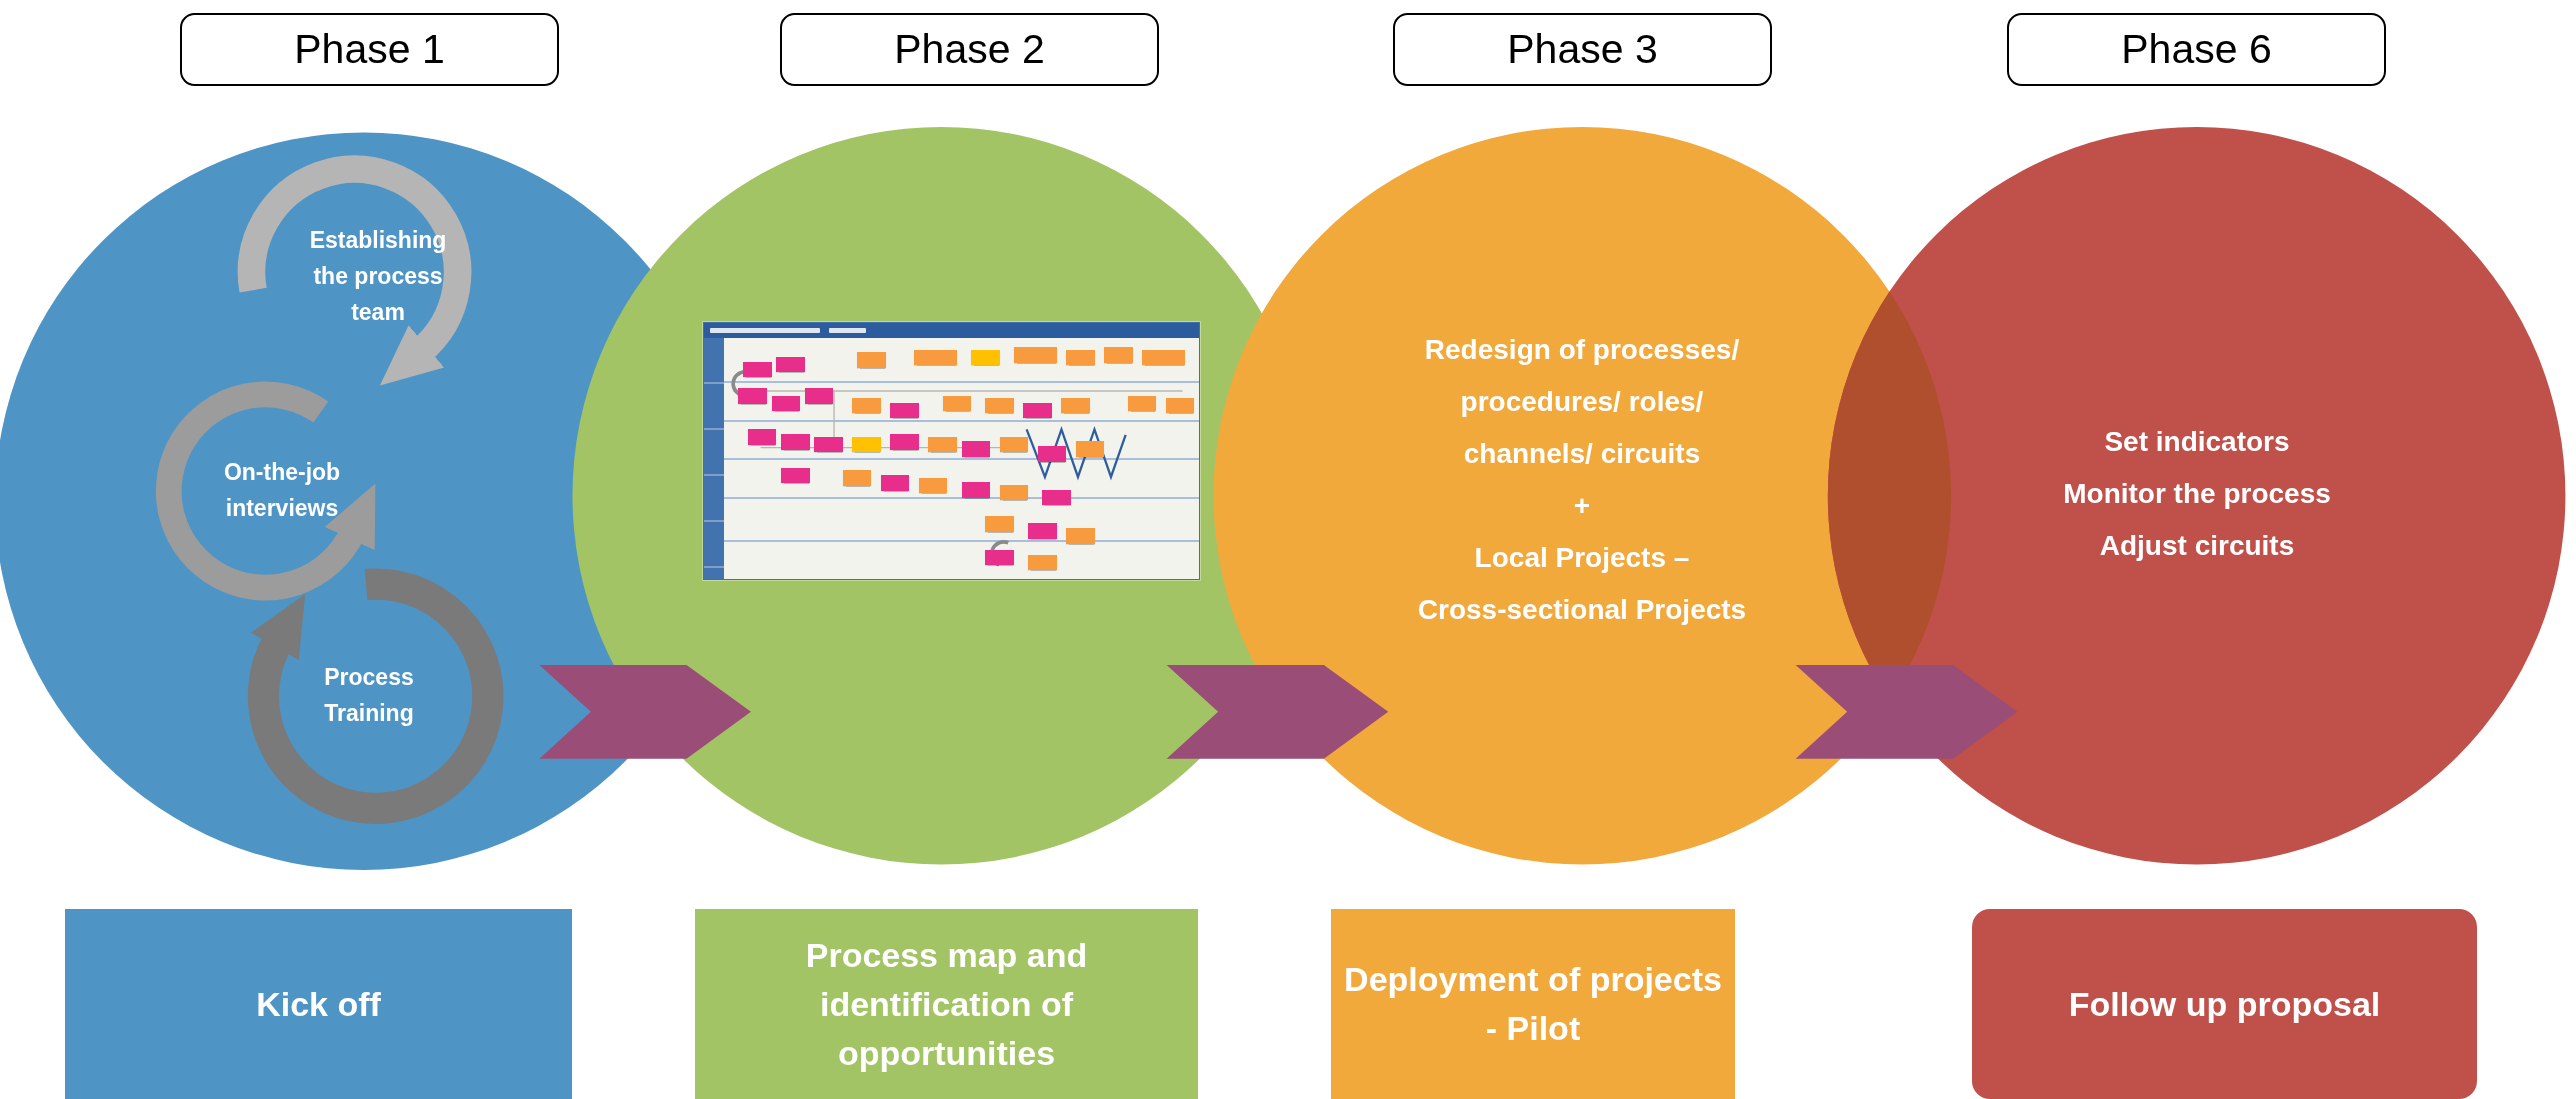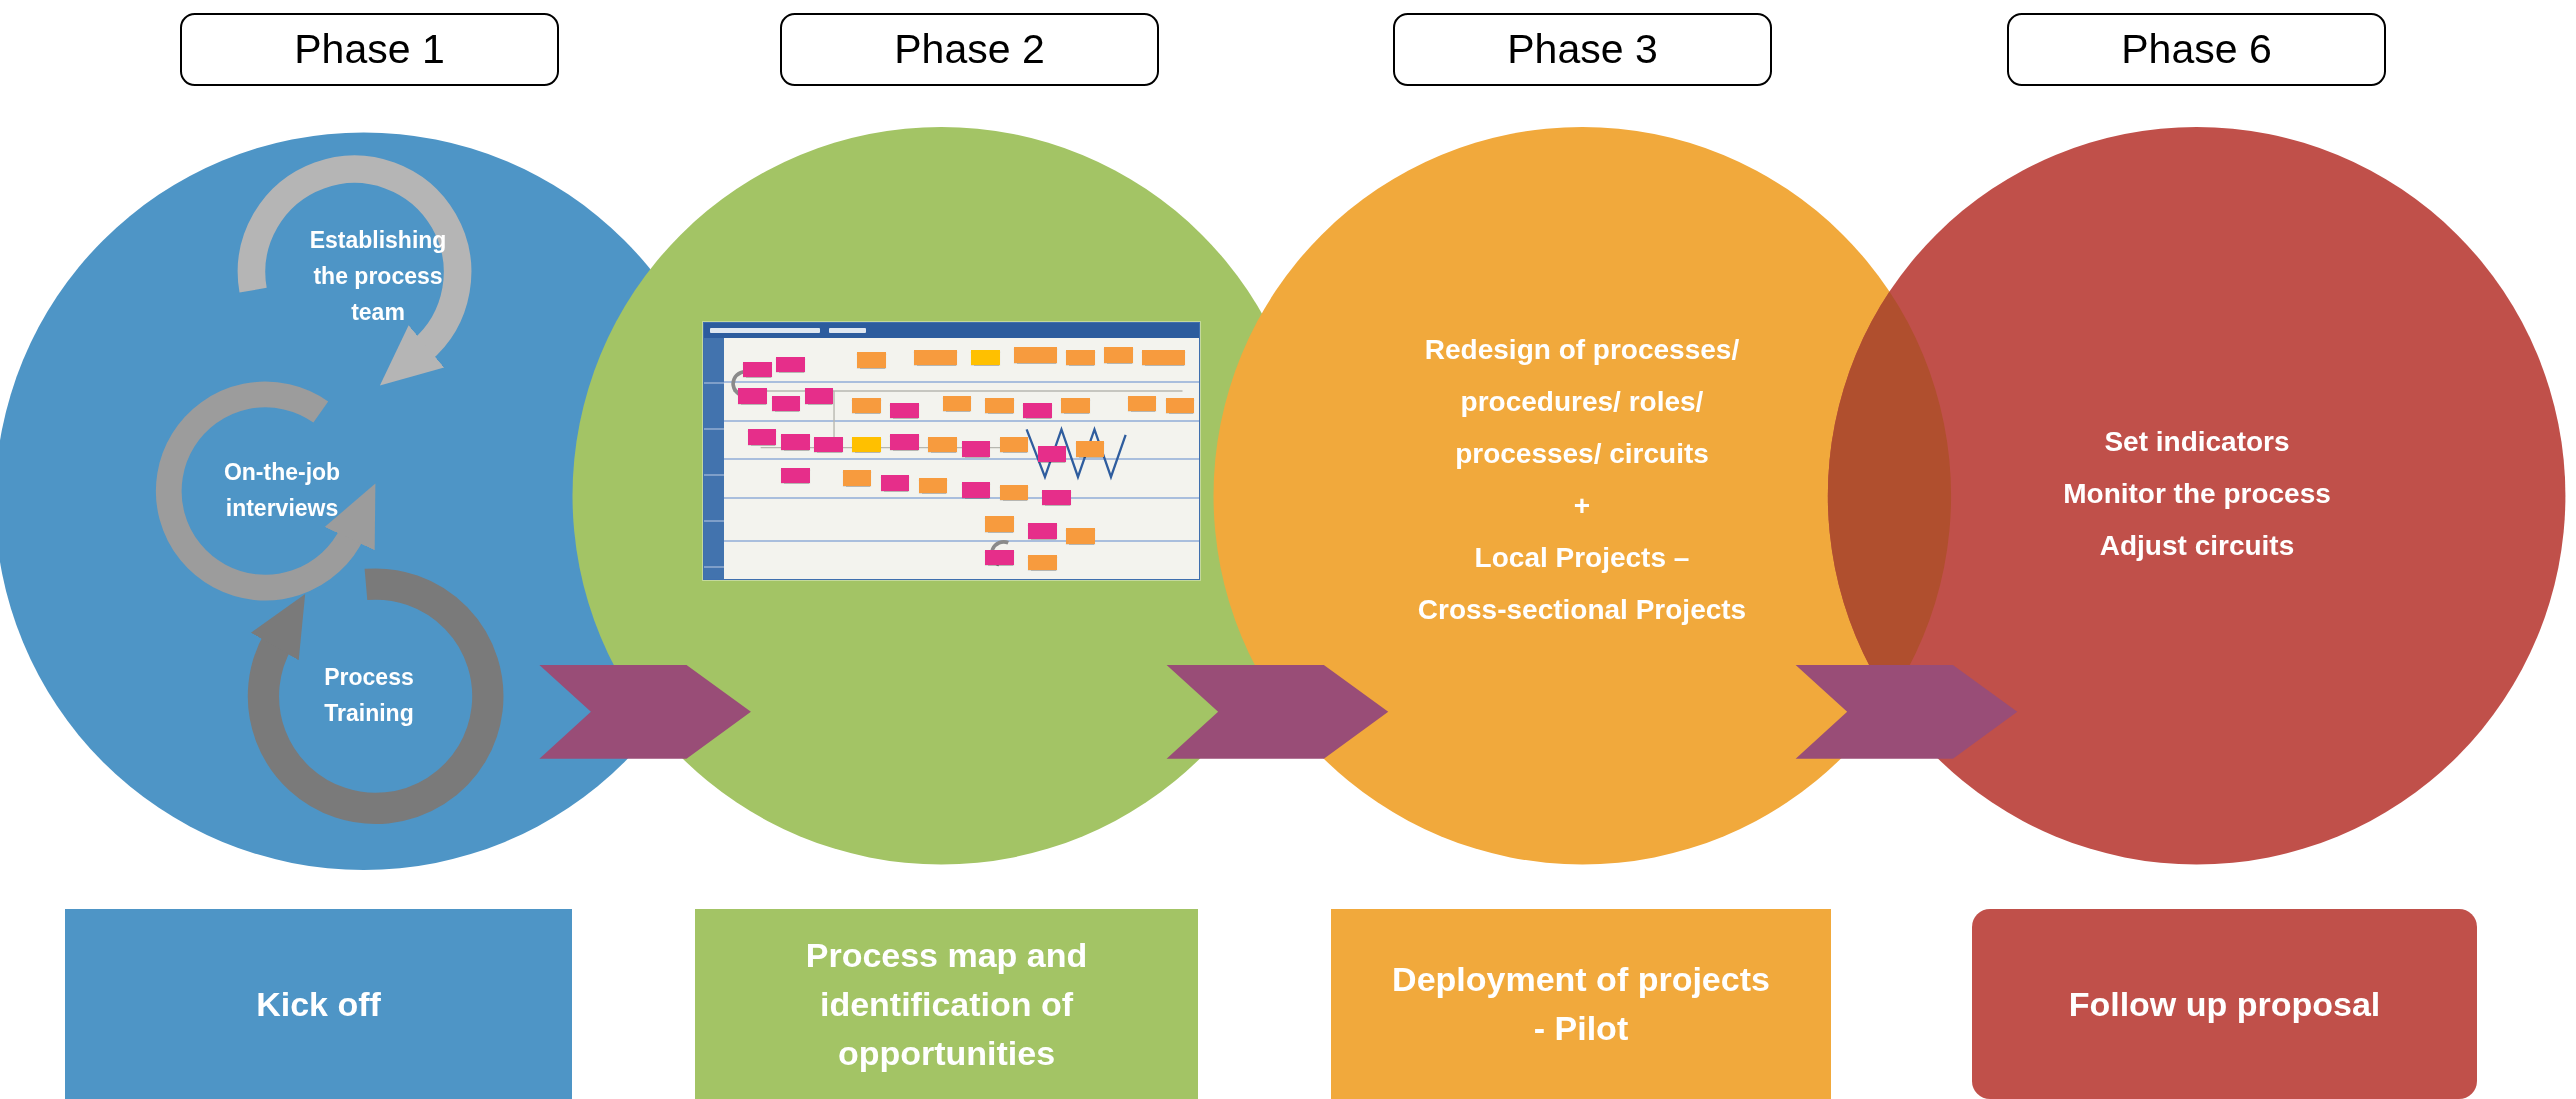--- a/index.html
+++ b/index.html
@@ -73,21 +73,21 @@
     align-items: center;
     justify-content: center;
     color: #ffffff;
     font-weight: bold;
     font-size: 34px;
     line-height: 49px;
     text-align: center;
   }
   .bb1 { left: 65px;   width: 507px; }
   .bb2 { left: 695px;  width: 503px; }
-  .bb3 { left: 1331px; width: 500px; align-items: center; }
+  .bb3 { left: 1331px; width: 404px; align-items: center; }
   .bb4 { left: 1972px; width: 505px; border-radius: 18px; }
 
   
   .map {
     position: absolute;
     left: 703px;
     top: 322px;
     width: 497px;
     height: 258px;
     background: #f3f3ee;
@@ -251,21 +251,21 @@
           <div class="note" style="left: 72%; top: 79%; width: 6%; height: 6.4%; background: rgb(247, 155, 62);"></div>
           <div class="note" style="left: 55%; top: 88%; width: 6%; height: 6.4%; background: rgb(230, 46, 138);"></div>
           <div class="note" style="left: 64%; top: 90%; width: 6%; height: 6.4%; background: rgb(247, 155, 62);"></div>
         </div>
     </div>
   </div>
 
   <div class="big-text p3-text">
     <div>Redesign of processes/</div>
     <div>procedures/ roles/</div>
-    <div>processes/ circuits</div>
+    <div>channels/ circuits</div>
     <div>+</div>
     <div>Local Projects –</div>
     <div>Cross-sectional Projects</div>
   </div>
 
   <div class="big-text p4-text">
     <div>Set indicators</div>
     <div>Monitor the process</div>
     <div>Adjust circuits</div>
   </div>

